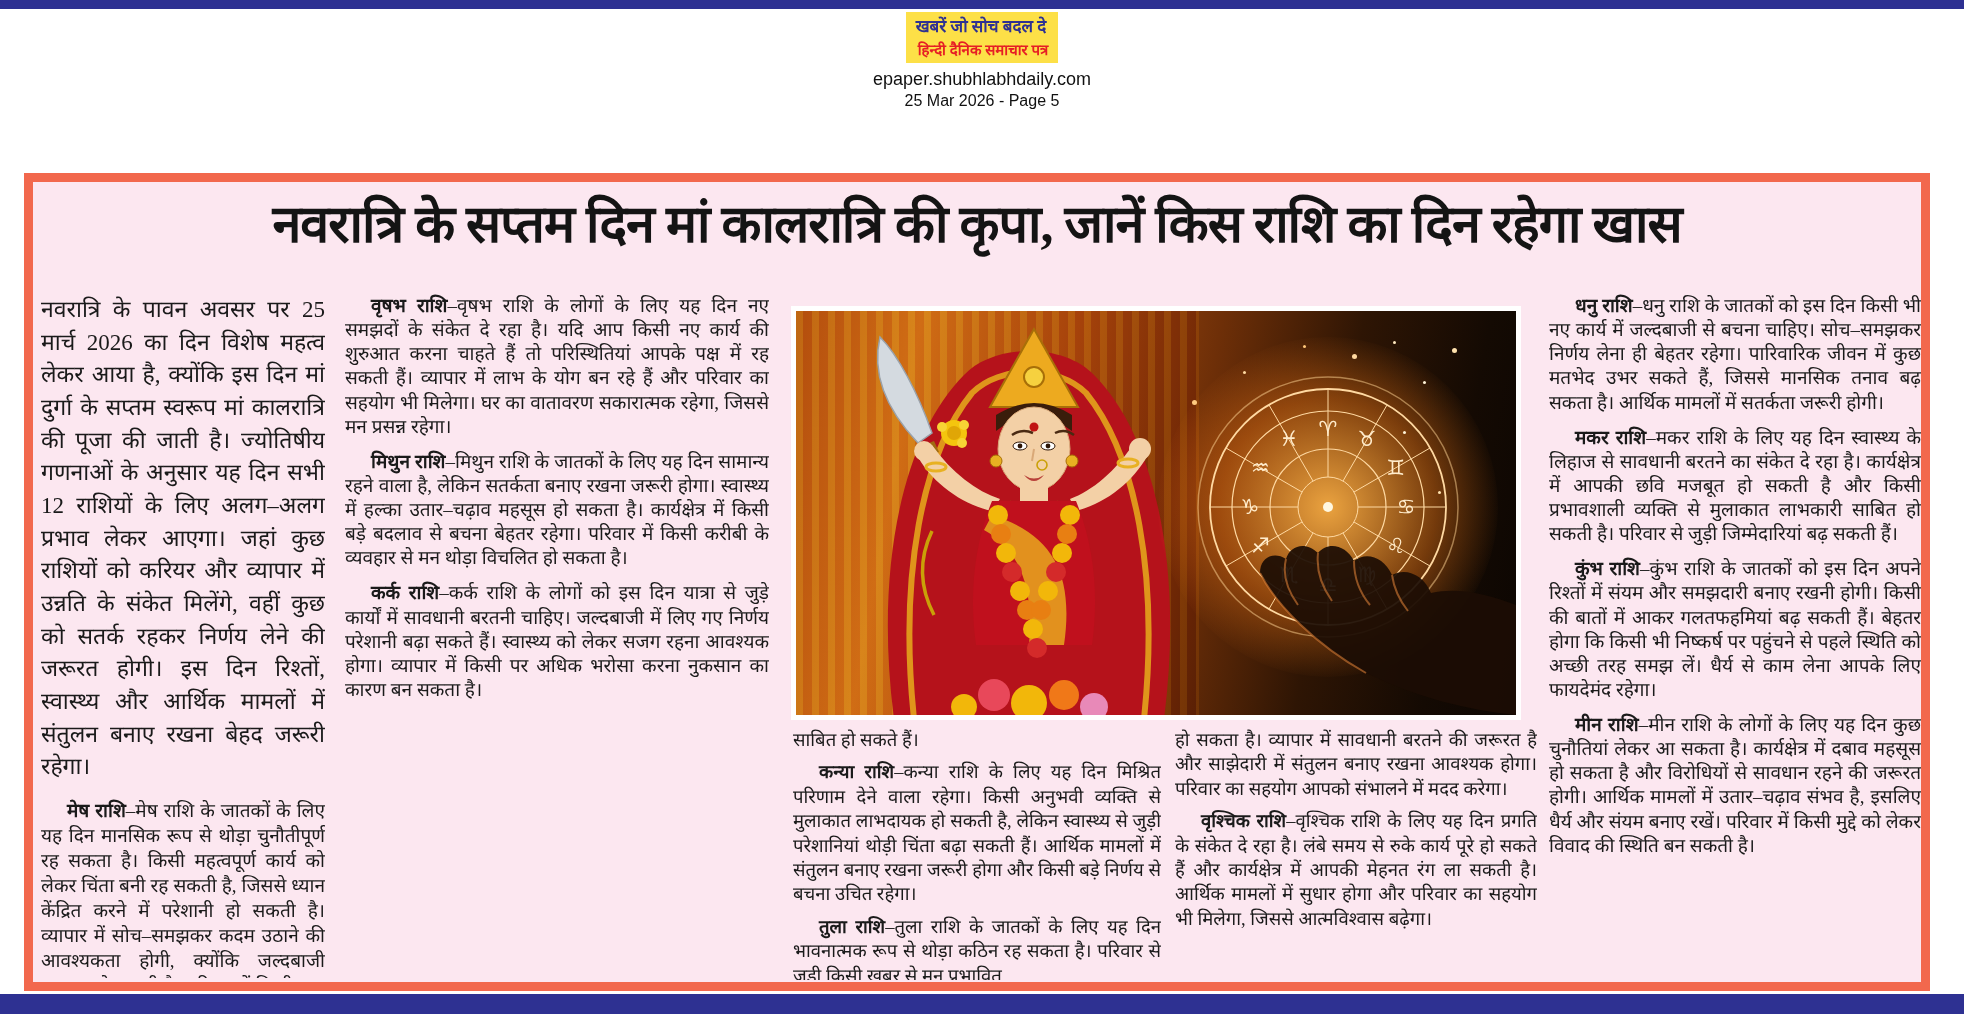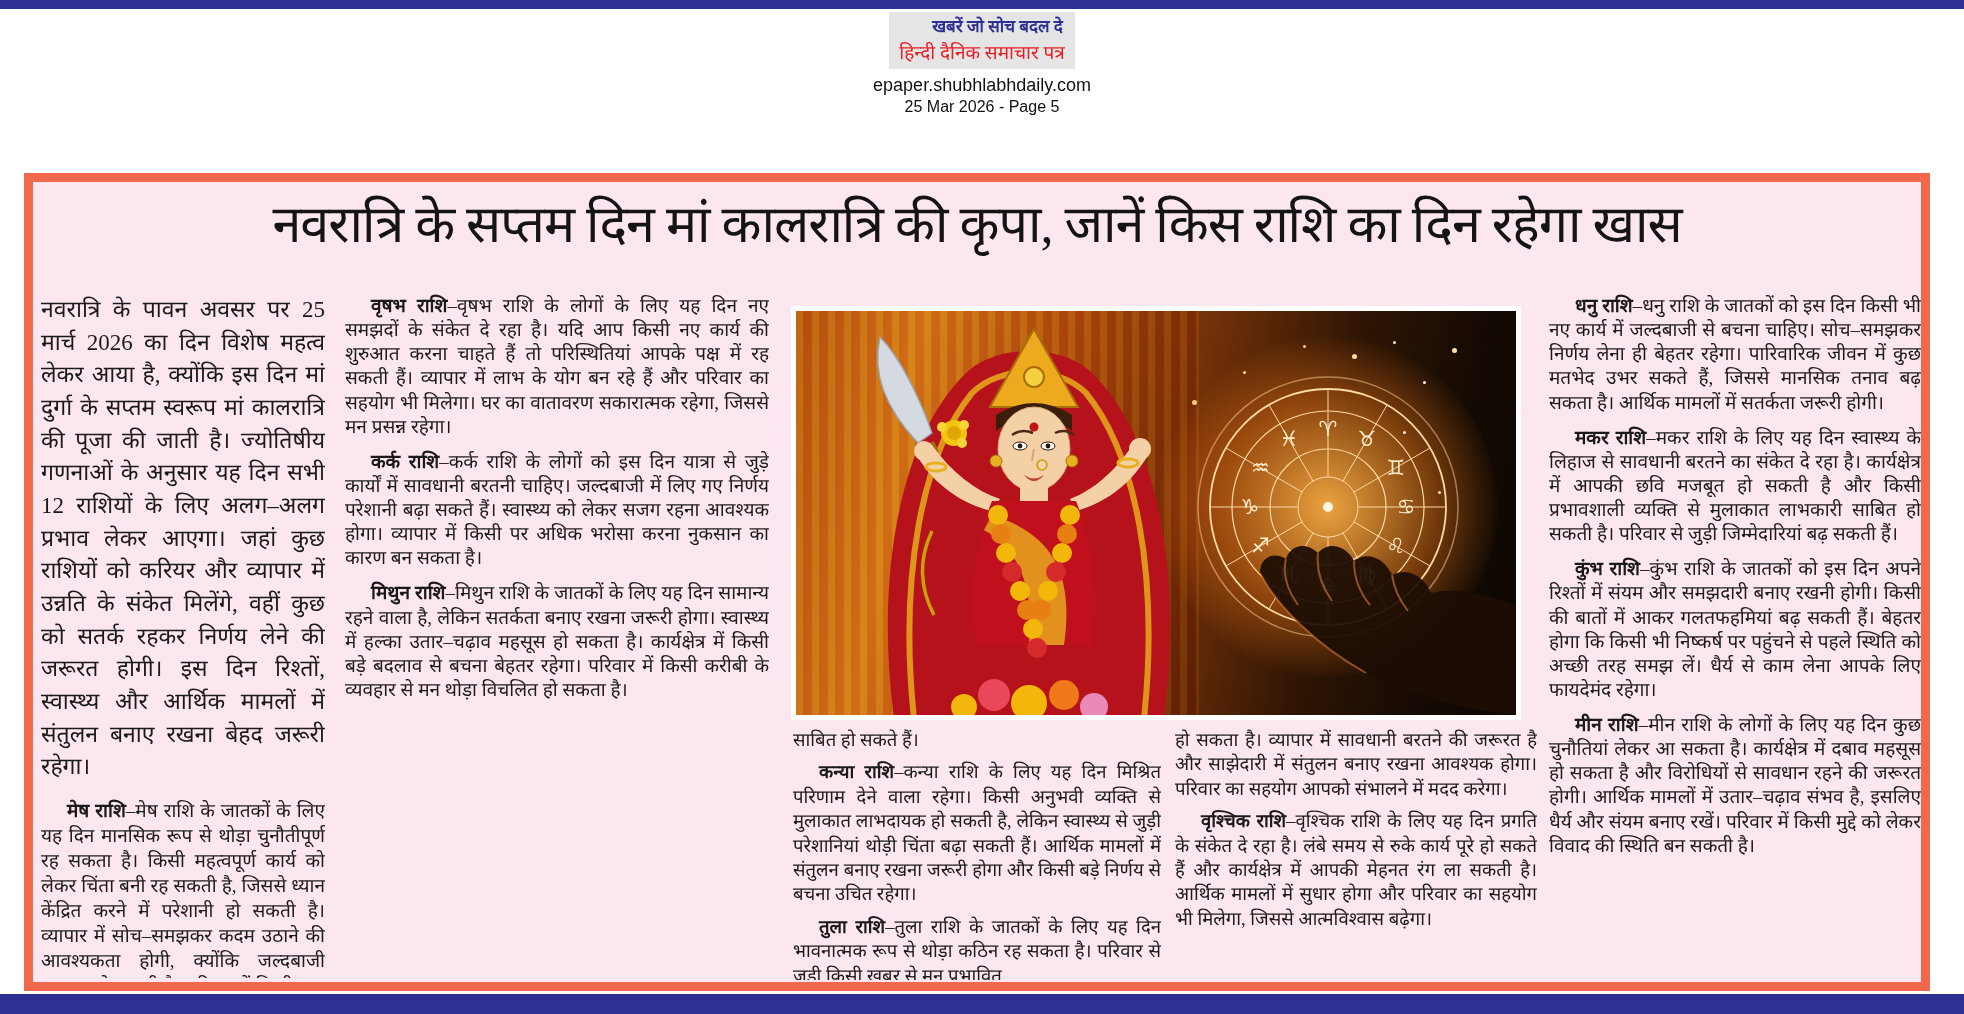--- a/index.html
+++ b/index.html
@@ -5,36 +5,36 @@
   * { margin:0; padding:0; box-sizing:border-box; }
   html,body { width:1964px; height:1014px; }
   body { position:relative; background:#ffffff; overflow:hidden;
          font-family:"Liberation Serif","DejaVu Serif",serif; color:#1a1a1a; }
 
   .top-bar    { position:absolute; left:0; top:0; width:1964px; height:9px;  background:#2e3192; }
   .bottom-bar { position:absolute; left:0; top:994px; width:1964px; height:20px; background:#2e3192; }
 
   
   .masthead { position:absolute; left:0; top:12px; width:1964px; text-align:center; }
-  .logo-box { display:inline-block; background:#e5e5e5; padding:2px 10px 4px; }
+  .logo-box { display:inline-block; background:#fde047; padding:2px 10px 4px; }
   .logo-tagline { text-align:right; color:#2e3192; font-weight:bold; font-size:17px;
                   font-family:"Liberation Serif",serif; padding-right:2px; }
   .logo-main { display:flex; align-items:center; justify-content:center; gap:7px; line-height:1; }
   .logo-word { color:#e61e25; font-size:58px; font-weight:bold; letter-spacing:1px; }
-  .logo-sub  { text-align:right; color:#e61e25; font-weight:normal; font-size:19px; margin-top:2px; }
+  .logo-sub  { text-align:right; color:#e61e25; font-weight:bold; font-size:15px; margin-top:2px; }
   .site-url  { margin-top:6px; font-family:"Liberation Sans","DejaVu Sans",sans-serif;
                font-size:18px; color:#111; }
   .dateline  { margin-top:2px; font-family:"Liberation Sans","DejaVu Sans",sans-serif;
                font-size:16px; color:#111; }
 
   
   .article-box { position:absolute; left:24px; top:173px; width:1906px; height:818px;
                  border:9px solid #f2684d; background:#fce7f0; }
   .headline { position:absolute; left:0; top:4px; width:100%; text-align:center;
-              font-size:52px; font-weight:normal; color:#141414; white-space:nowrap;
+              font-size:52px; font-weight:bold; color:#141414; white-space:nowrap;
               letter-spacing:-1px; }
 
   .col { position:absolute; text-align:justify; overflow:hidden; }
   .col p { margin:0 0 11px; }
   .col p.rashi { text-indent:26px; }
   .col b { font-weight:bold; }
 
   .col1 { left:8px;    top:112px; width:284px; height:684px; font-size:19px;  line-height:1.32; }
   .col1 .intro { font-size:23px; line-height:1.42; margin-bottom:14px; }
   .col2 { left:312px;  top:112px; width:424px; height:684px; font-size:19px;  line-height:1.27; }
@@ -81,22 +81,22 @@
 
   <div class="headline">नवरात्रि के सप्तम दिन मां कालरात्रि की कृपा, जानें किस राशि का दिन रहेगा खास</div>
 
   <div class="col col1">
     <p class="intro">नवरात्रि के पावन अवसर पर 25 मार्च 2026 का दिन विशेष महत्व लेकर आया है, क्योंकि इस दिन मां दुर्गा के सप्तम स्वरूप मां कालरात्रि की पूजा की जाती है। ज्योतिषीय गणनाओं के अनुसार यह दिन सभी 12 राशियों के लिए अलग–अलग प्रभाव लेकर आएगा। जहां कुछ राशियों को करियर और व्यापार में उन्नति के संकेत मिलेंगे, वहीं कुछ को सतर्क रहकर निर्णय लेने की जरूरत होगी। इस दिन रिश्तों, स्वास्थ्य और आर्थिक मामलों में संतुलन बनाए रखना बेहद जरूरी रहेगा।</p>
     <p class="rashi"><b>मेष राशि</b><span>–मेष राशि के जातकों के लिए यह दिन मानसिक रूप से थोड़ा चुनौतीपूर्ण रह सकता है। किसी महत्वपूर्ण कार्य को लेकर चिंता बनी रह सकती है, जिससे ध्यान केंद्रित करने में परेशानी हो सकती है। व्यापार में सोच–समझकर कदम उठाने की आवश्यकता होगी, क्योंकि जल्दबाजी नुकसान दे सकती है। परिवार में किसी बात को लेकर तनाव का माहौल बन सकता है।</span></p>
   </div>
 
   <div class="col col2">
     <p class="rashi"><b>वृषभ राशि</b><span>–वृषभ राशि के लोगों के लिए यह दिन नए समझदों के संकेत दे रहा है। यदि आप किसी नए कार्य की शुरुआत करना चाहते हैं तो परिस्थितियां आपके पक्ष में रह सकती हैं। व्यापार में लाभ के योग बन रहे हैं और परिवार का सहयोग भी मिलेगा। घर का वातावरण सकारात्मक रहेगा, जिससे मन प्रसन्न रहेगा।</span></p>
+    <p class="rashi"><b>मिथुन राशि</b><span>–मिथुन राशि के जातकों के लिए यह दिन सामान्य रहने वाला है, लेकिन सतर्कता बनाए रखना जरूरी होगा। स्वास्थ्य में हल्का उतार–चढ़ाव महसूस हो सकता है। कार्यक्षेत्र में किसी बड़े बदलाव से बचना बेहतर रहेगा। परिवार में किसी करीबी के व्यवहार से मन थोड़ा विचलित हो सकता है।</span></p>
     <p class="rashi"><b>कर्क राशि</b><span>–कर्क राशि के लोगों को इस दिन यात्रा से जुड़े कार्यों में सावधानी बरतनी चाहिए। जल्दबाजी में लिए गए निर्णय परेशानी बढ़ा सकते हैं। स्वास्थ्य को लेकर सजग रहना आवश्यक होगा। व्यापार में किसी पर अधिक भरोसा करना नुकसान का कारण बन सकता है।</span></p>
-    <p class="rashi"><b>मिथुन राशि</b><span>–मिथुन राशि के जातकों के लिए यह दिन सामान्य रहने वाला है, लेकिन सतर्कता बनाए रखना जरूरी होगा। स्वास्थ्य में हल्का उतार–चढ़ाव महसूस हो सकता है। कार्यक्षेत्र में किसी बड़े बदलाव से बचना बेहतर रहेगा। परिवार में किसी करीबी के व्यवहार से मन थोड़ा विचलित हो सकता है।</span></p>
   </div>
 
   <div class="photo">
     <div class="curtain"></div>
 
     <svg class="goddess" width="440" height="404" viewBox="0 0 440 404">
       <path d="M80,404 C60,250 90,120 150,60 C180,28 250,28 280,60 C340,120 370,250 350,404 Z" fill="#b5121b"></path>
       <path d="M100,404 C85,260 108,140 158,78 C186,50 244,50 272,78 C322,140 345,260 330,404" fill="none" stroke="#e3a41c" stroke-width="6" opacity="0.9"></path>
       <path d="M104,128 C70,92 58,56 66,22 C84,40 104,78 118,118 Z" fill="#d4dae0" stroke="#9aa2ab" stroke-width="1.5"></path>
       <path d="M100,134 l20,-8 l5,11 l-20,8 z" fill="#a06a10"></path>

